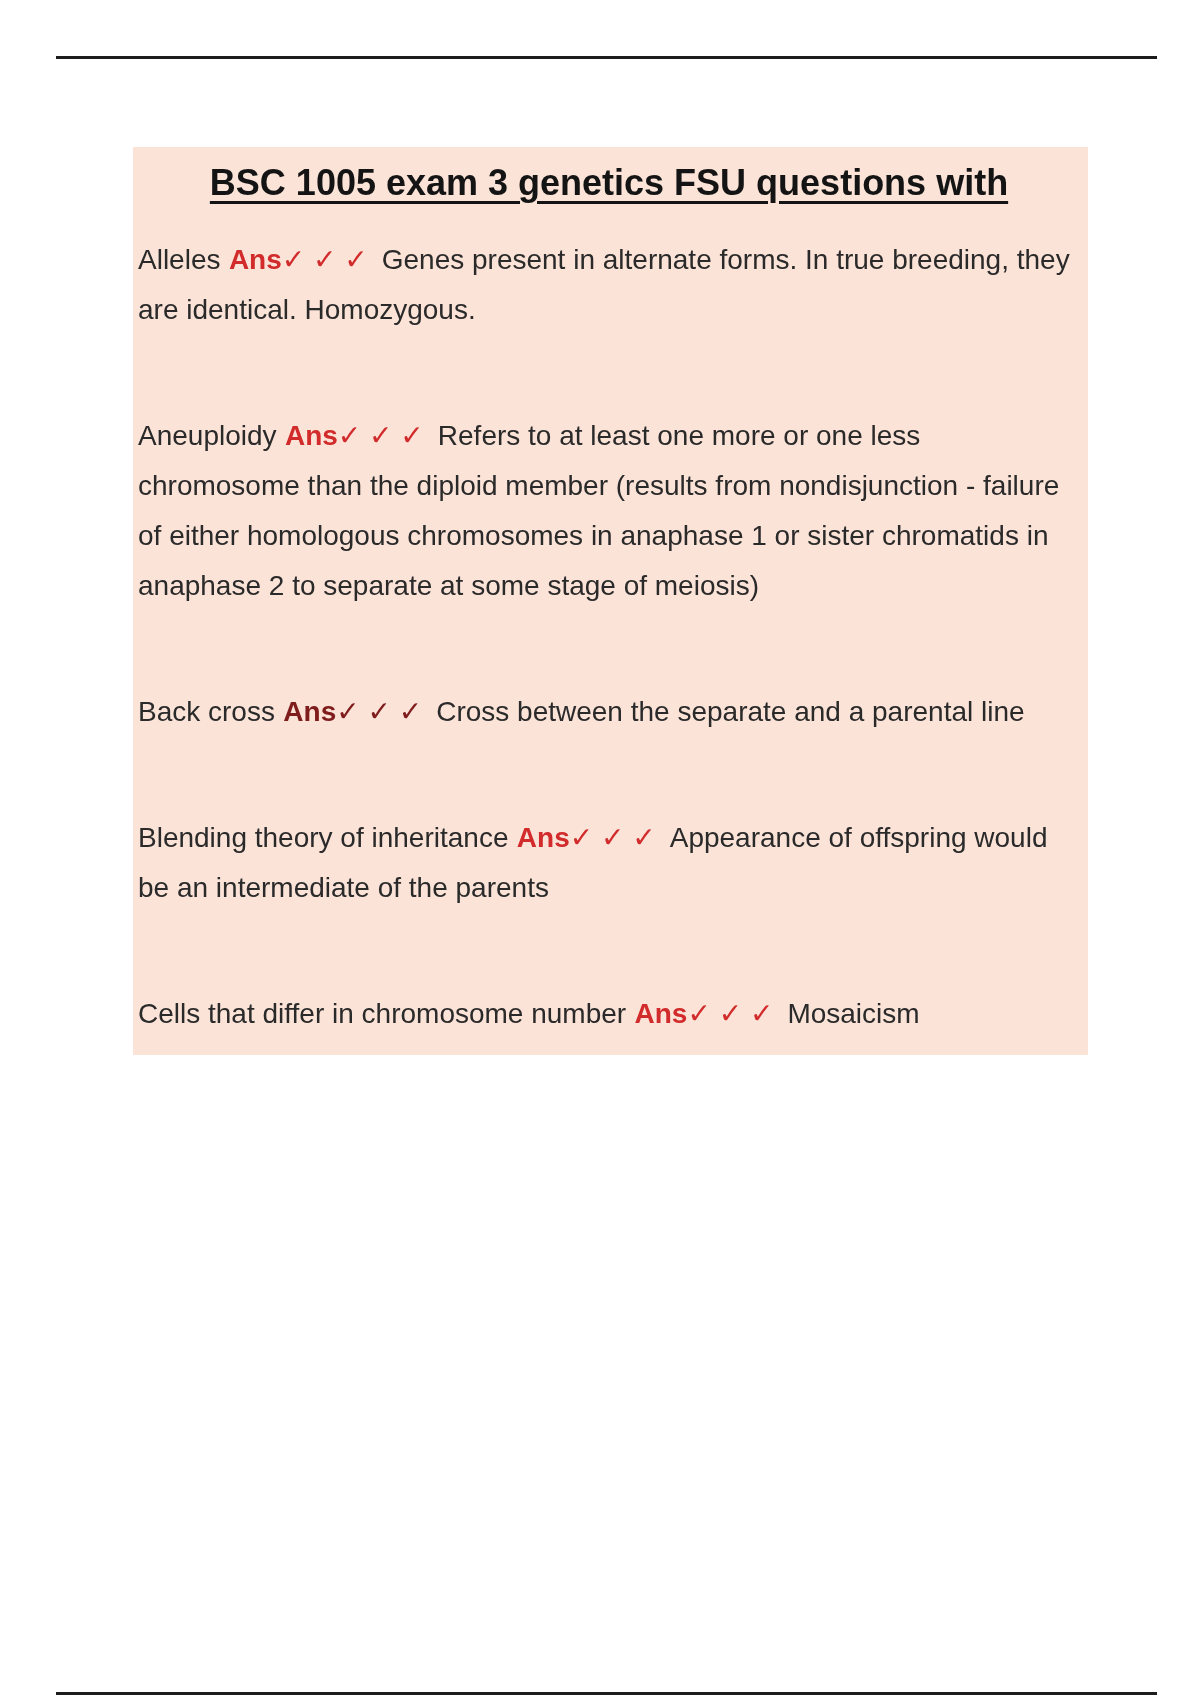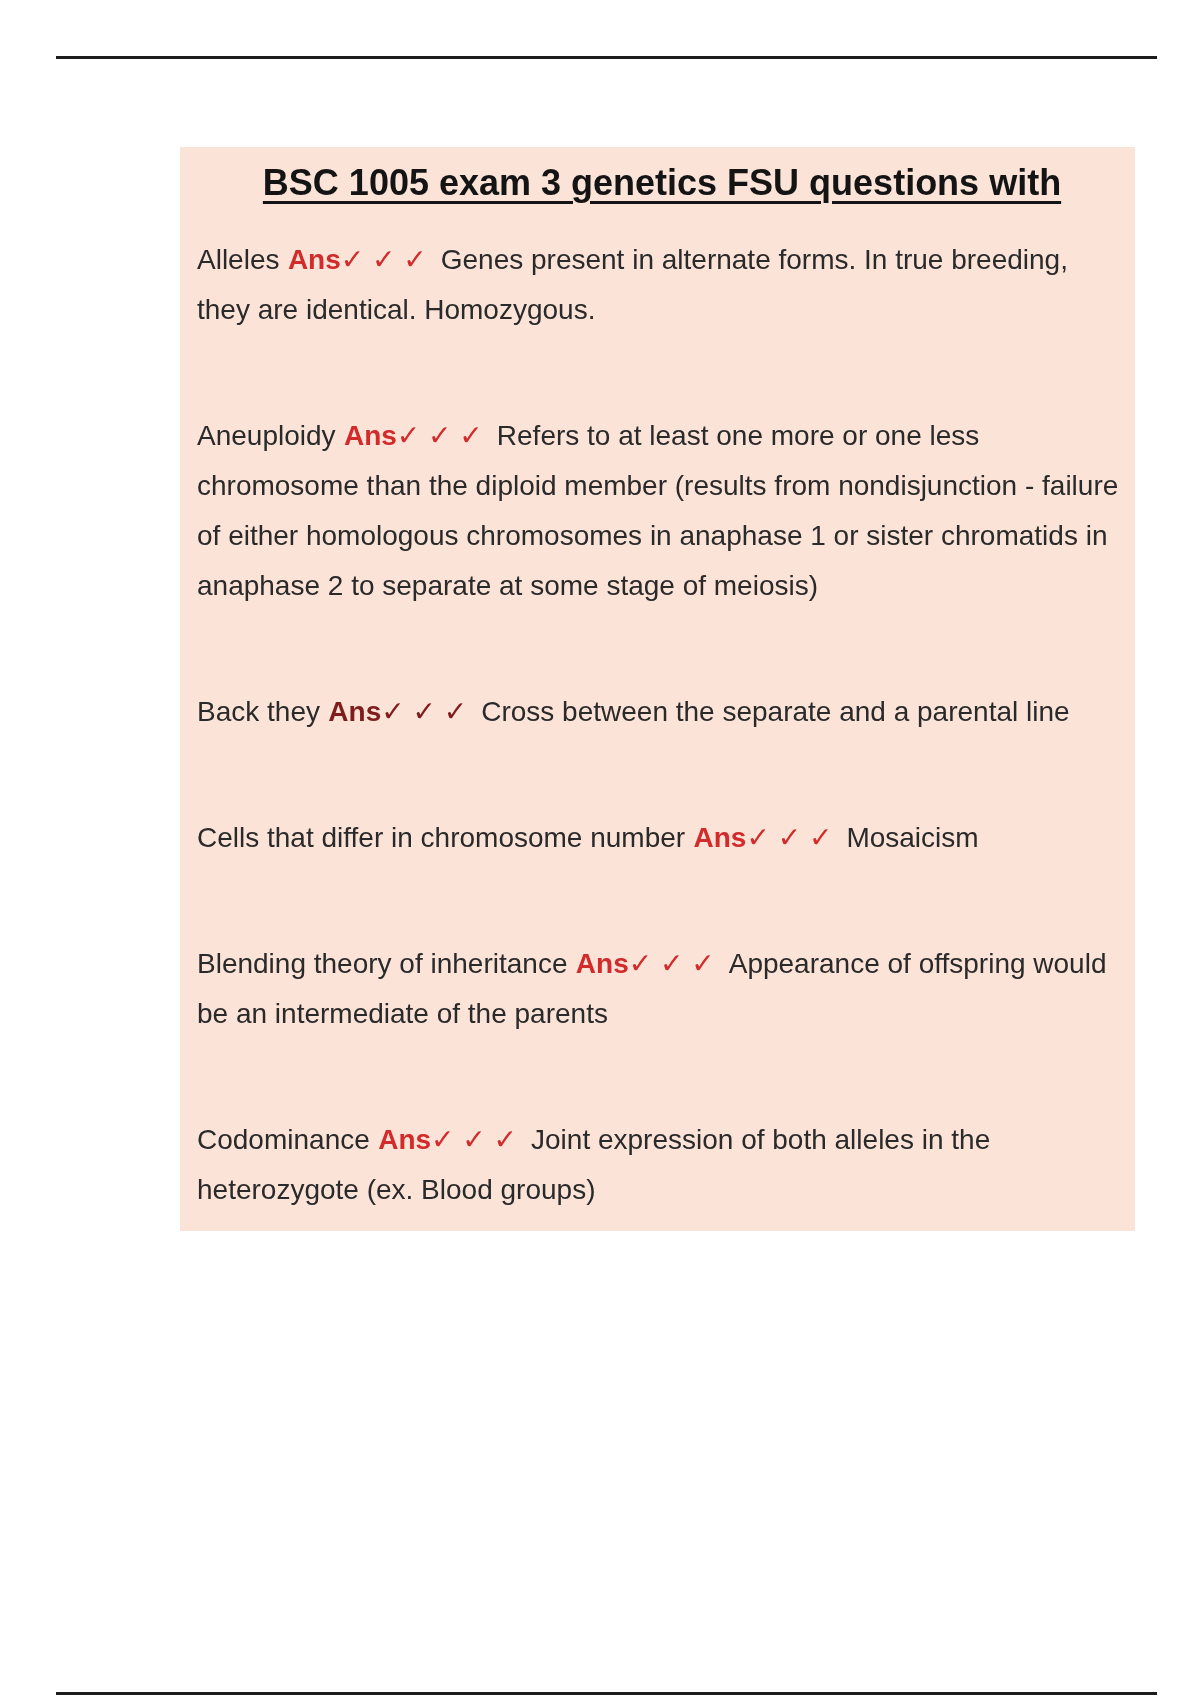--- a/index.html
+++ b/index.html
@@ -23,23 +23,22 @@
     background: #1c1c1c;
   }
   .rule.top { top: 56px; }
   .rule.bottom { top: 1692px; }
   .content-box {
     position: absolute;
     left: 133px;
     top: 147px;
     width: 955px;
     box-sizing: border-box;
-    padding: 10px 8px 16px 17px;
+    padding: 10px 8px 16px 5px;
     background: #fbe3d8;
-    margin-left: 47px;
   }
   h1.doc-title {
     margin: 0 0 26px 0;
     text-align: center;
     font-size: 36px;
     line-height: 52px;
     font-weight: bold;
     color: #141414;
     text-decoration: underline;
     text-decoration-thickness: 3px;
@@ -67,25 +66,24 @@
 
   <div class="content-box">
     <h1 class="doc-title"><span>BSC 1005 exam 3 genetics FSU questions with</span><br></h1>
 
     <div>
   <p class="qa-entry"><span class="term-text">Alleles</span><span class="ans-marker" style="color: rgb(210, 43, 43);"><span class="ans-label">Ans</span><span class="ans-checks">✓ ✓ ✓</span></span><span class="answer-text">Genes present in alternate forms. In true breeding, they are identical. Homozygous.</span></p>
 
 
   <p class="qa-entry"><span class="term-text">Aneuploidy</span><span class="ans-marker" style="color: rgb(210, 43, 43);"><span class="ans-label">Ans</span><span class="ans-checks">✓ ✓ ✓</span></span><span class="answer-text">Refers to at least one more or one less chromosome than the diploid member (results from nondisjunction - failure of either homologous chromosomes in anaphase 1 or sister chromatids in anaphase 2 to separate at some stage of meiosis)</span></p>
 
-  <p class="qa-entry"><span class="term-text">Back they</span><span class="ans-marker" style="color: #7f1d1d;"><span class="ans-label">Ans</span><span class="ans-checks">✓ ✓ ✓</span></span><span class="answer-text">Cross between the separate and a parental line</span></p>
+  <p class="qa-entry"><span class="term-text">Back cross</span><span class="ans-marker" style="color: #7f1d1d;"><span class="ans-label">Ans</span><span class="ans-checks">✓ ✓ ✓</span></span><span class="answer-text">Cross between the separate and a parental line</span></p>
+
+  <p class="qa-entry"><span class="term-text">Blending theory of inheritance</span><span class="ans-marker" style="color: rgb(210, 43, 43);"><span class="ans-label">Ans</span><span class="ans-checks">✓ ✓ ✓</span></span><span class="answer-text">Appearance of offspring would be an intermediate of the parents</span></p>
 
   <p class="qa-entry"><span class="term-text">Cells that differ in chromosome number</span><span class="ans-marker" style="color: rgb(210, 43, 43);"><span class="ans-label">Ans</span><span class="ans-checks">✓ ✓ ✓</span></span><span class="answer-text">Mosaicism</span></p>
 
-  <p class="qa-entry"><span class="term-text">Blending theory of inheritance</span><span class="ans-marker" style="color: rgb(210, 43, 43);"><span class="ans-label">Ans</span><span class="ans-checks">✓ ✓ ✓</span></span><span class="answer-text">Appearance of offspring would be an intermediate of the parents</span></p>
-
-  <p class="qa-entry"><span class="term-text">Codominance</span><span class="ans-marker" style="color: rgb(210, 43, 43);"><span class="ans-label">Ans</span><span class="ans-checks">✓ ✓ ✓</span></span><span class="answer-text">Joint expression of both alleles in the heterozygote (ex. Blood groups)</span></p>
 
 </div>
   </div>
 
   <div class="rule bottom"></div>
 </div>
 
 </body></html>

